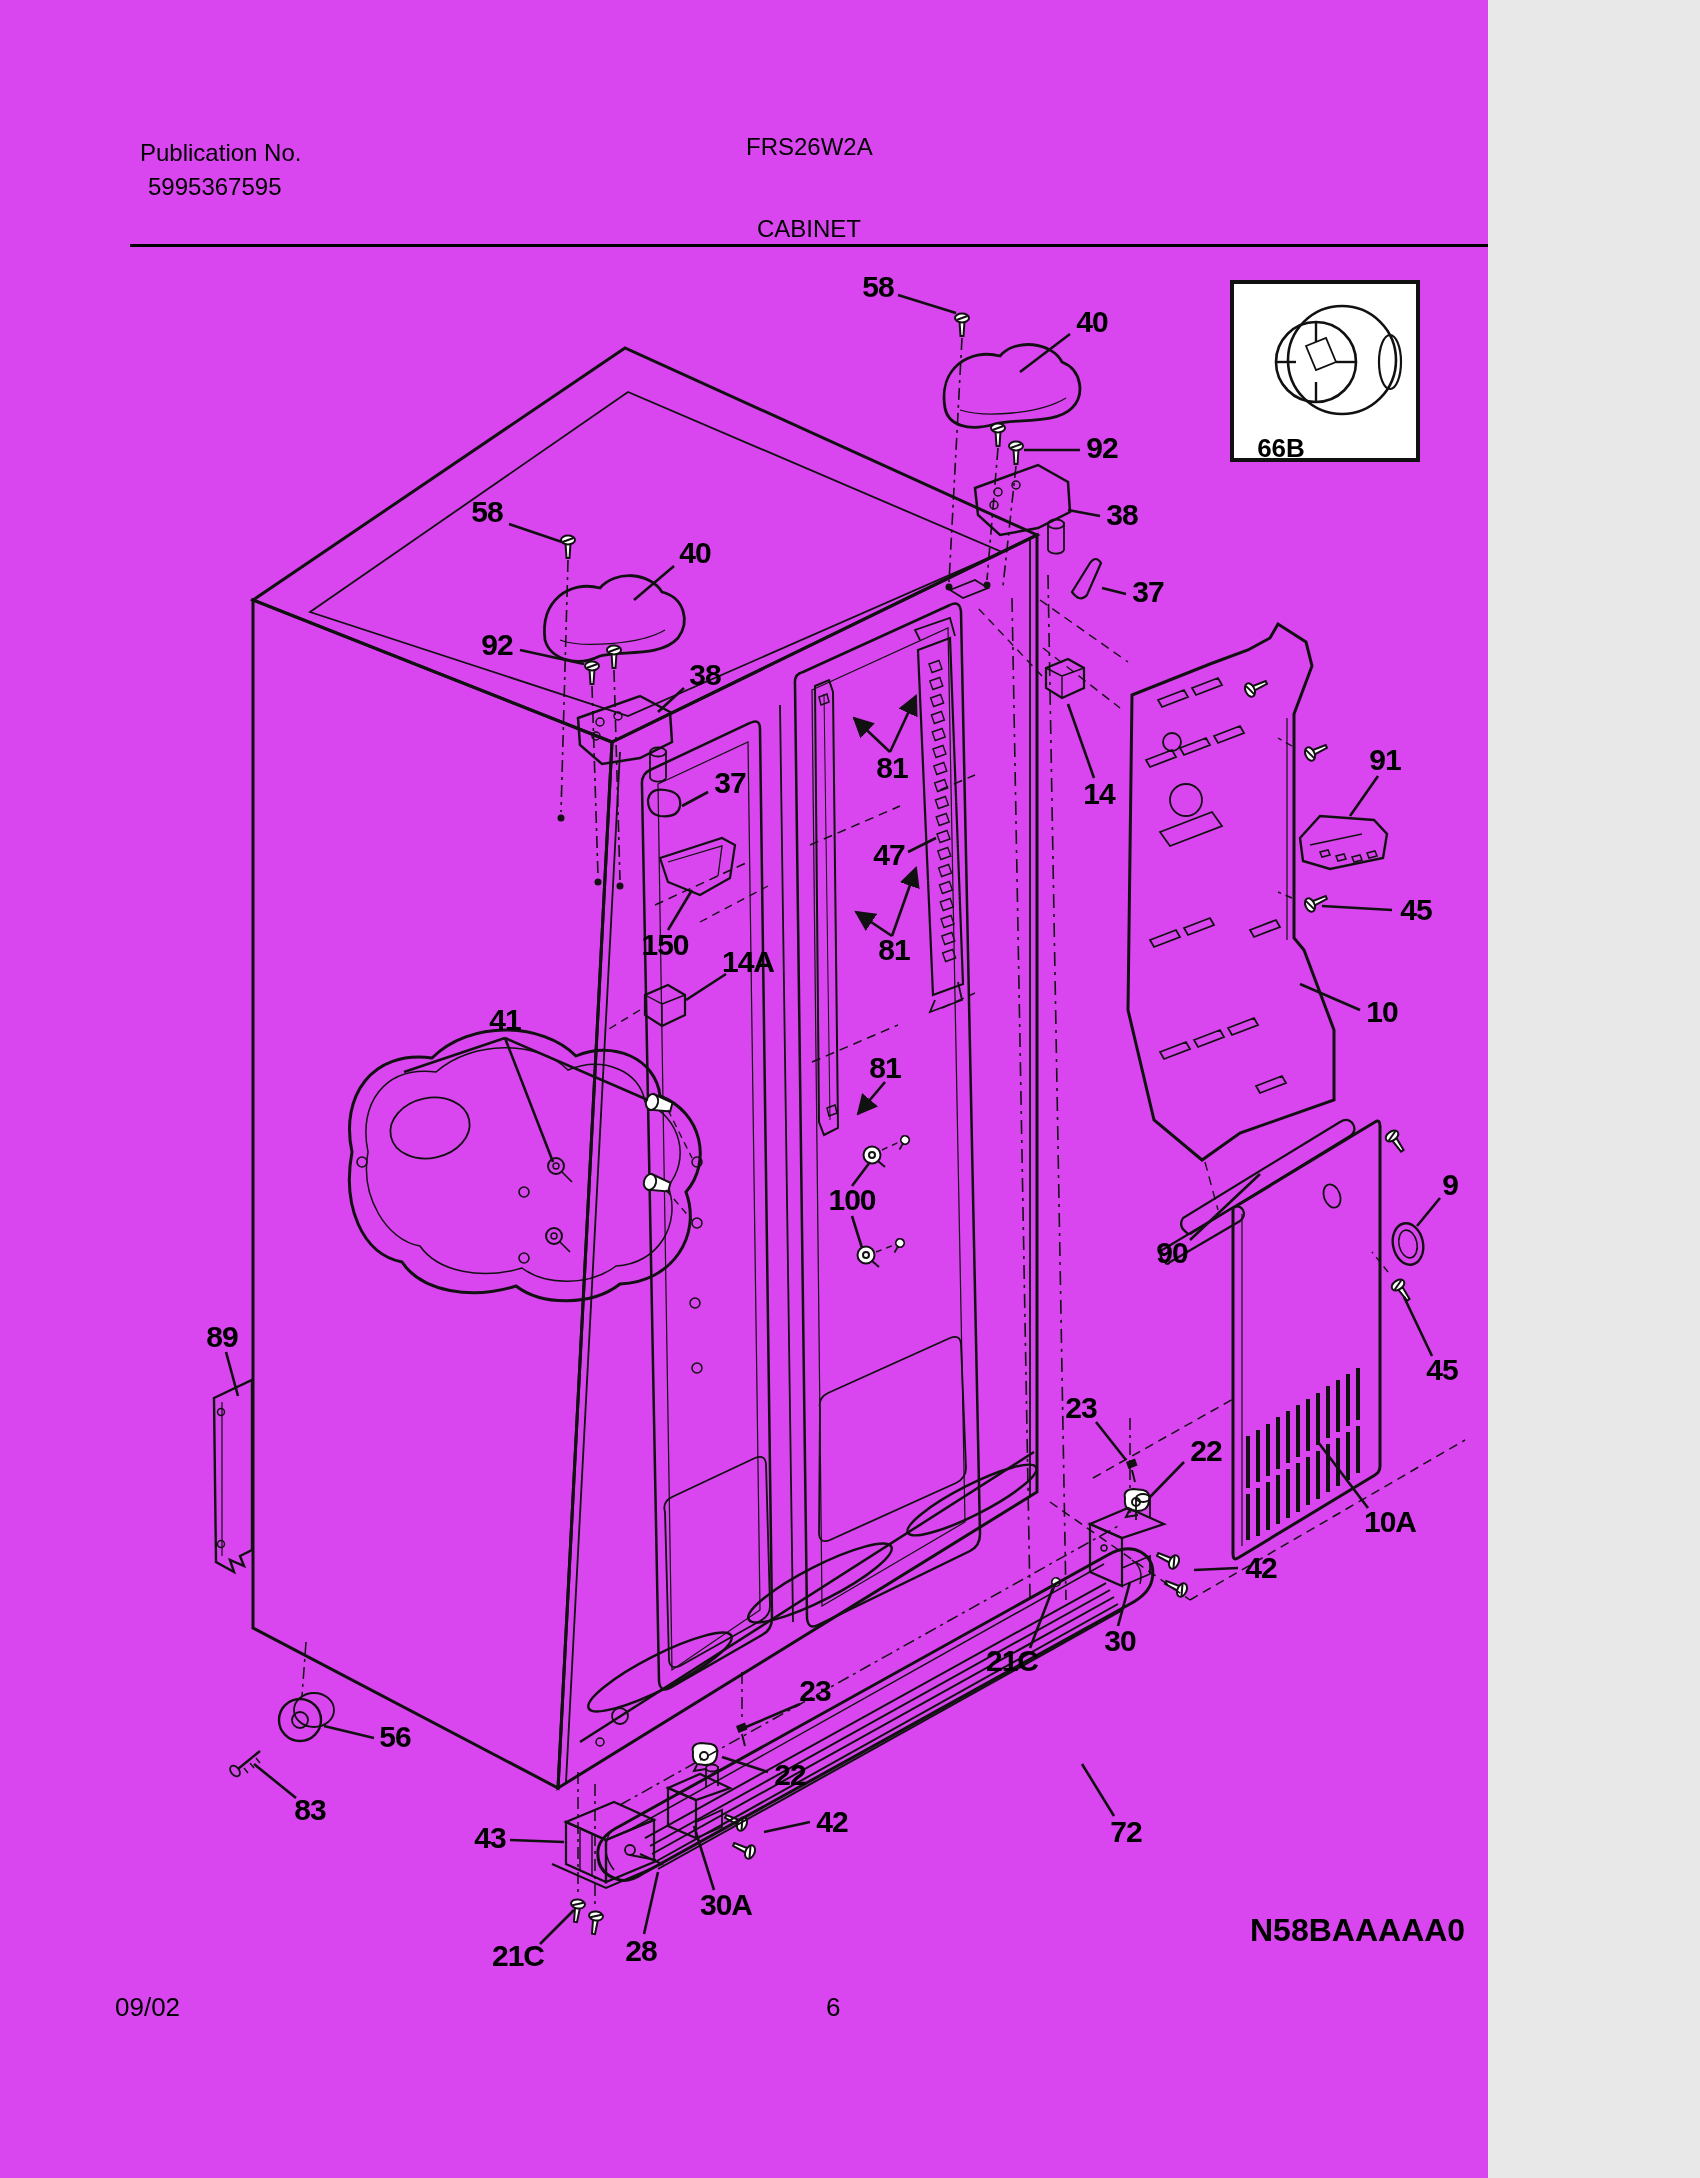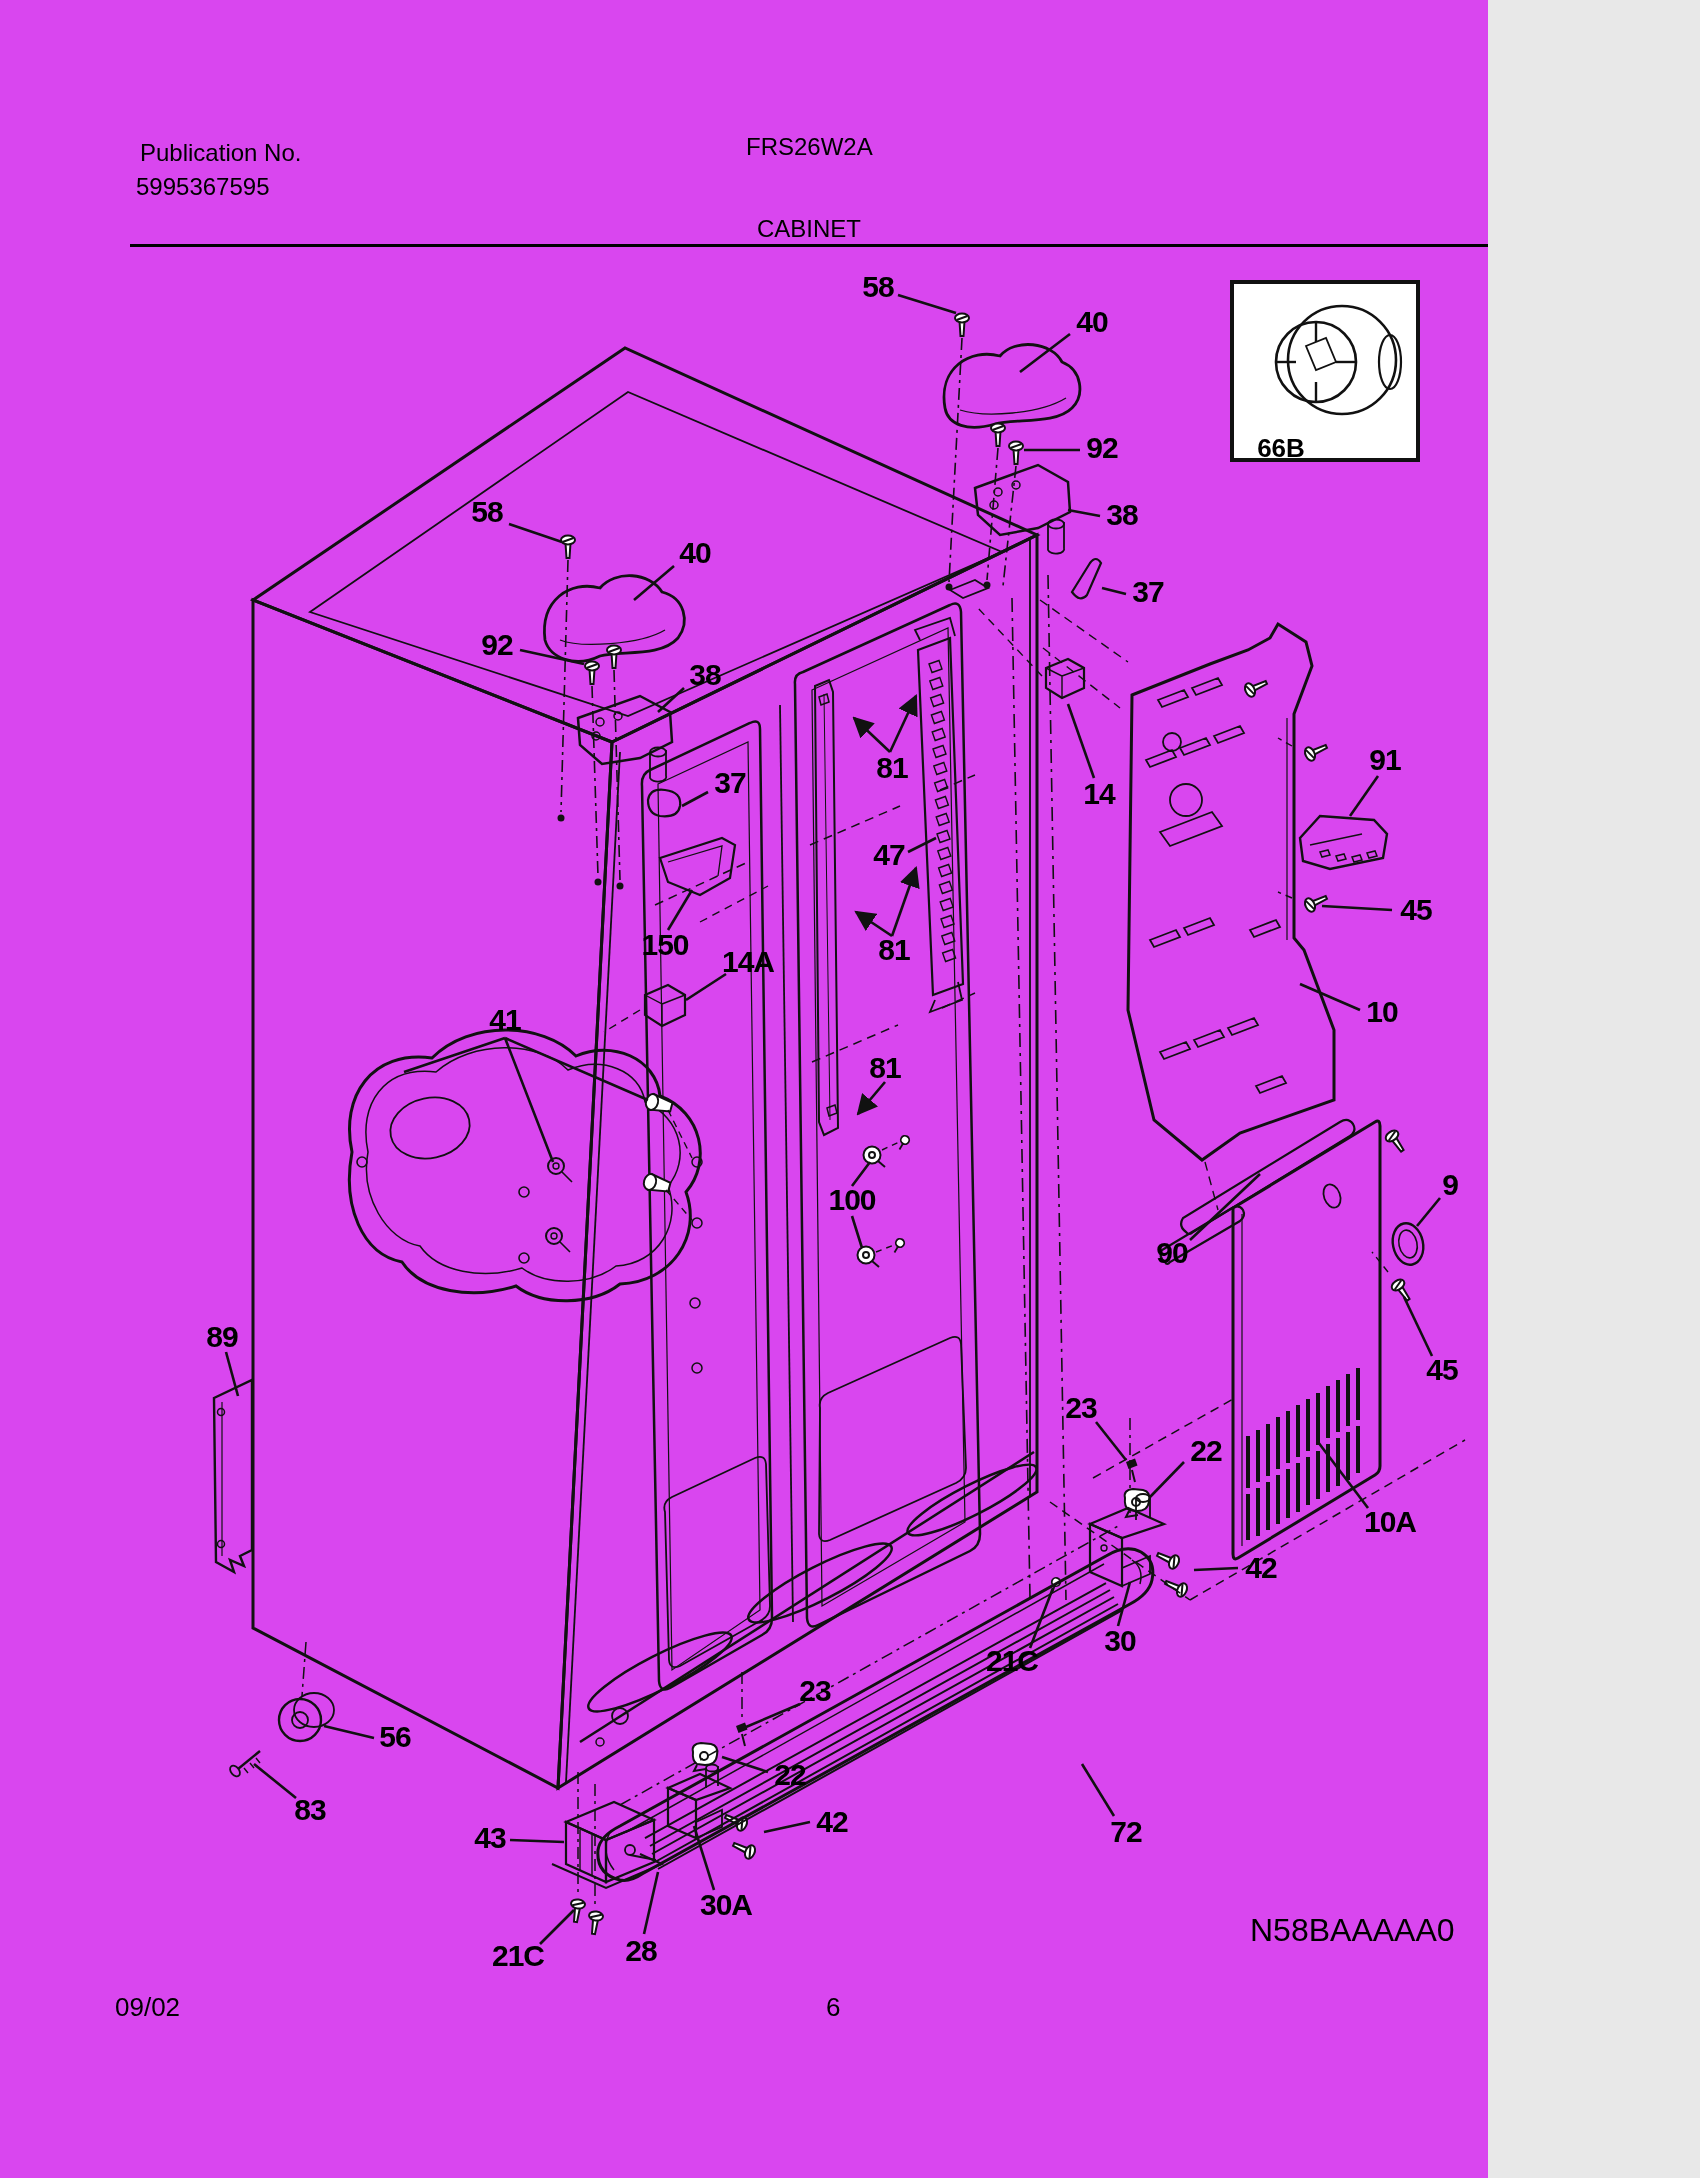--- a/index.html
+++ b/index.html
@@ -1,20 +1,20 @@
 <!DOCTYPE html>
 <html><head>
 <meta charset="utf-8">
 <style>
   html,body{margin:0;padding:0;background:#e8e8e8;}
   .page{position:relative;width:1488px;height:2178px;background:#d946ef;
         font-family:"Liberation Sans", sans-serif;color:#000;overflow:hidden;}
   .hdr{position:absolute;font-size:24px;line-height:1.25;white-space:pre;}
   .ftr{position:absolute;font-size:26px;}
-  .code{position:absolute;font-size:32px;font-weight:normal;letter-spacing:0px;text-align:center;}
+  .code{position:absolute;font-size:32px;font-weight:bold;letter-spacing:0px;text-align:center;}
   .rule{position:absolute;left:130px;top:244px;width:1402px;height:3px;background:#000;}
   .callout{position:absolute;transform:translate(-50%,-50%);font-weight:bold;
            font-size:30px;letter-spacing:-1px;white-space:nowrap;}
   .inset-label{position:absolute;transform:translate(-50%,-50%);font-weight:bold;font-size:26px;}
   svg{position:absolute;left:0;top:0;}
   .ln{stroke:#111;fill:none;}
 </style>
 </head>
 <body>
 
@@ -374,21 +374,21 @@
       <line x1="644" y1="1934" x2="658" y2="1872"></line>
       <line x1="540" y1="1944" x2="574" y2="1910"></line>
       <line x1="374" y1="1738" x2="324" y2="1726"></line>
       <line x1="296" y1="1798" x2="254" y2="1764"></line>
       <line x1="510" y1="1840" x2="564" y2="1842"></line>
       <line x1="1114" y1="1816" x2="1082" y2="1764"></line>
     </g>
   </svg>
 
   <div class="hdr" style="left:140px;top:138px">Publication No.</div>
-  <div class="hdr" style="left:136px;top:172px">5995367595</div>
+  <div class="hdr" style="left:148px;top:172px">5995367595</div>
   <div class="hdr" style="left:746px;top:132px">FRS26W2A</div>
   <div class="hdr" style="left:757px;top:214px">CABINET</div>
   <div class="rule"></div>
 
   <div class="inset-label" style="left:1281px;top:448px">66B</div>
 
   <div class="callout" style="left:878px;top:287px">58</div>
   <div class="callout" style="left:1092px;top:322px">40</div>
   <div class="callout" style="left:1102px;top:448px">92</div>
   <div class="callout" style="left:1122px;top:515px">38</div>

